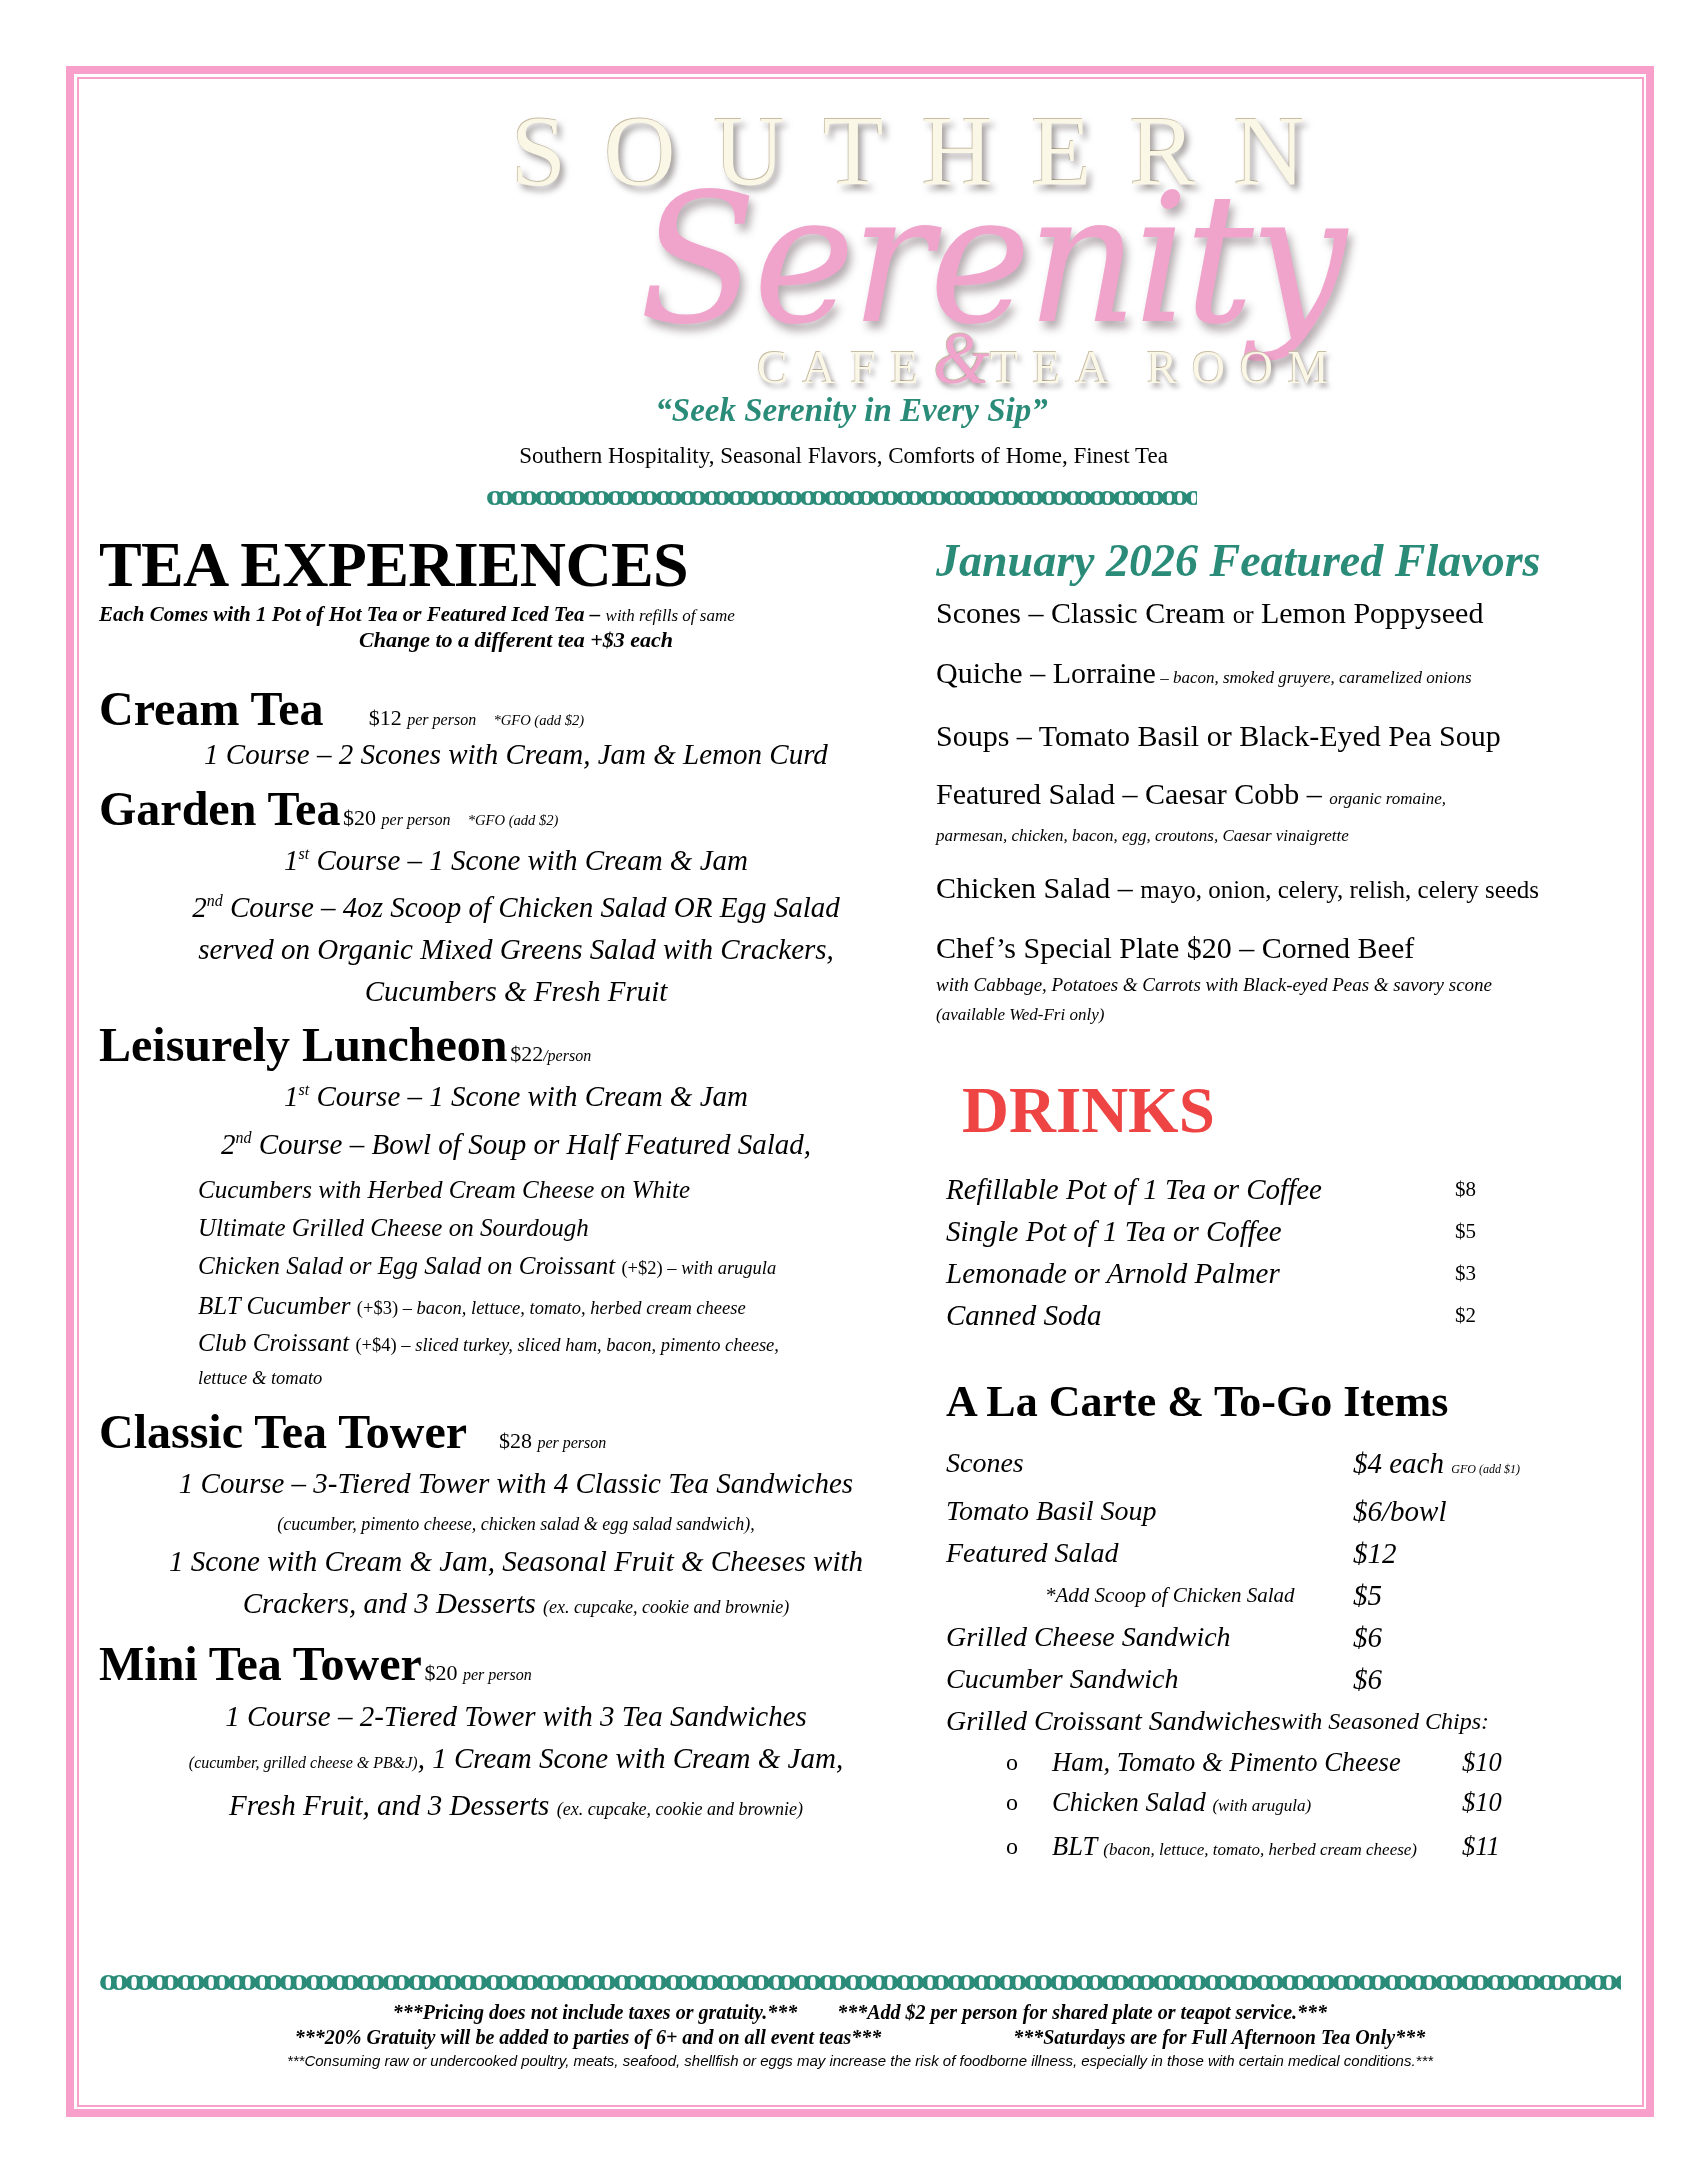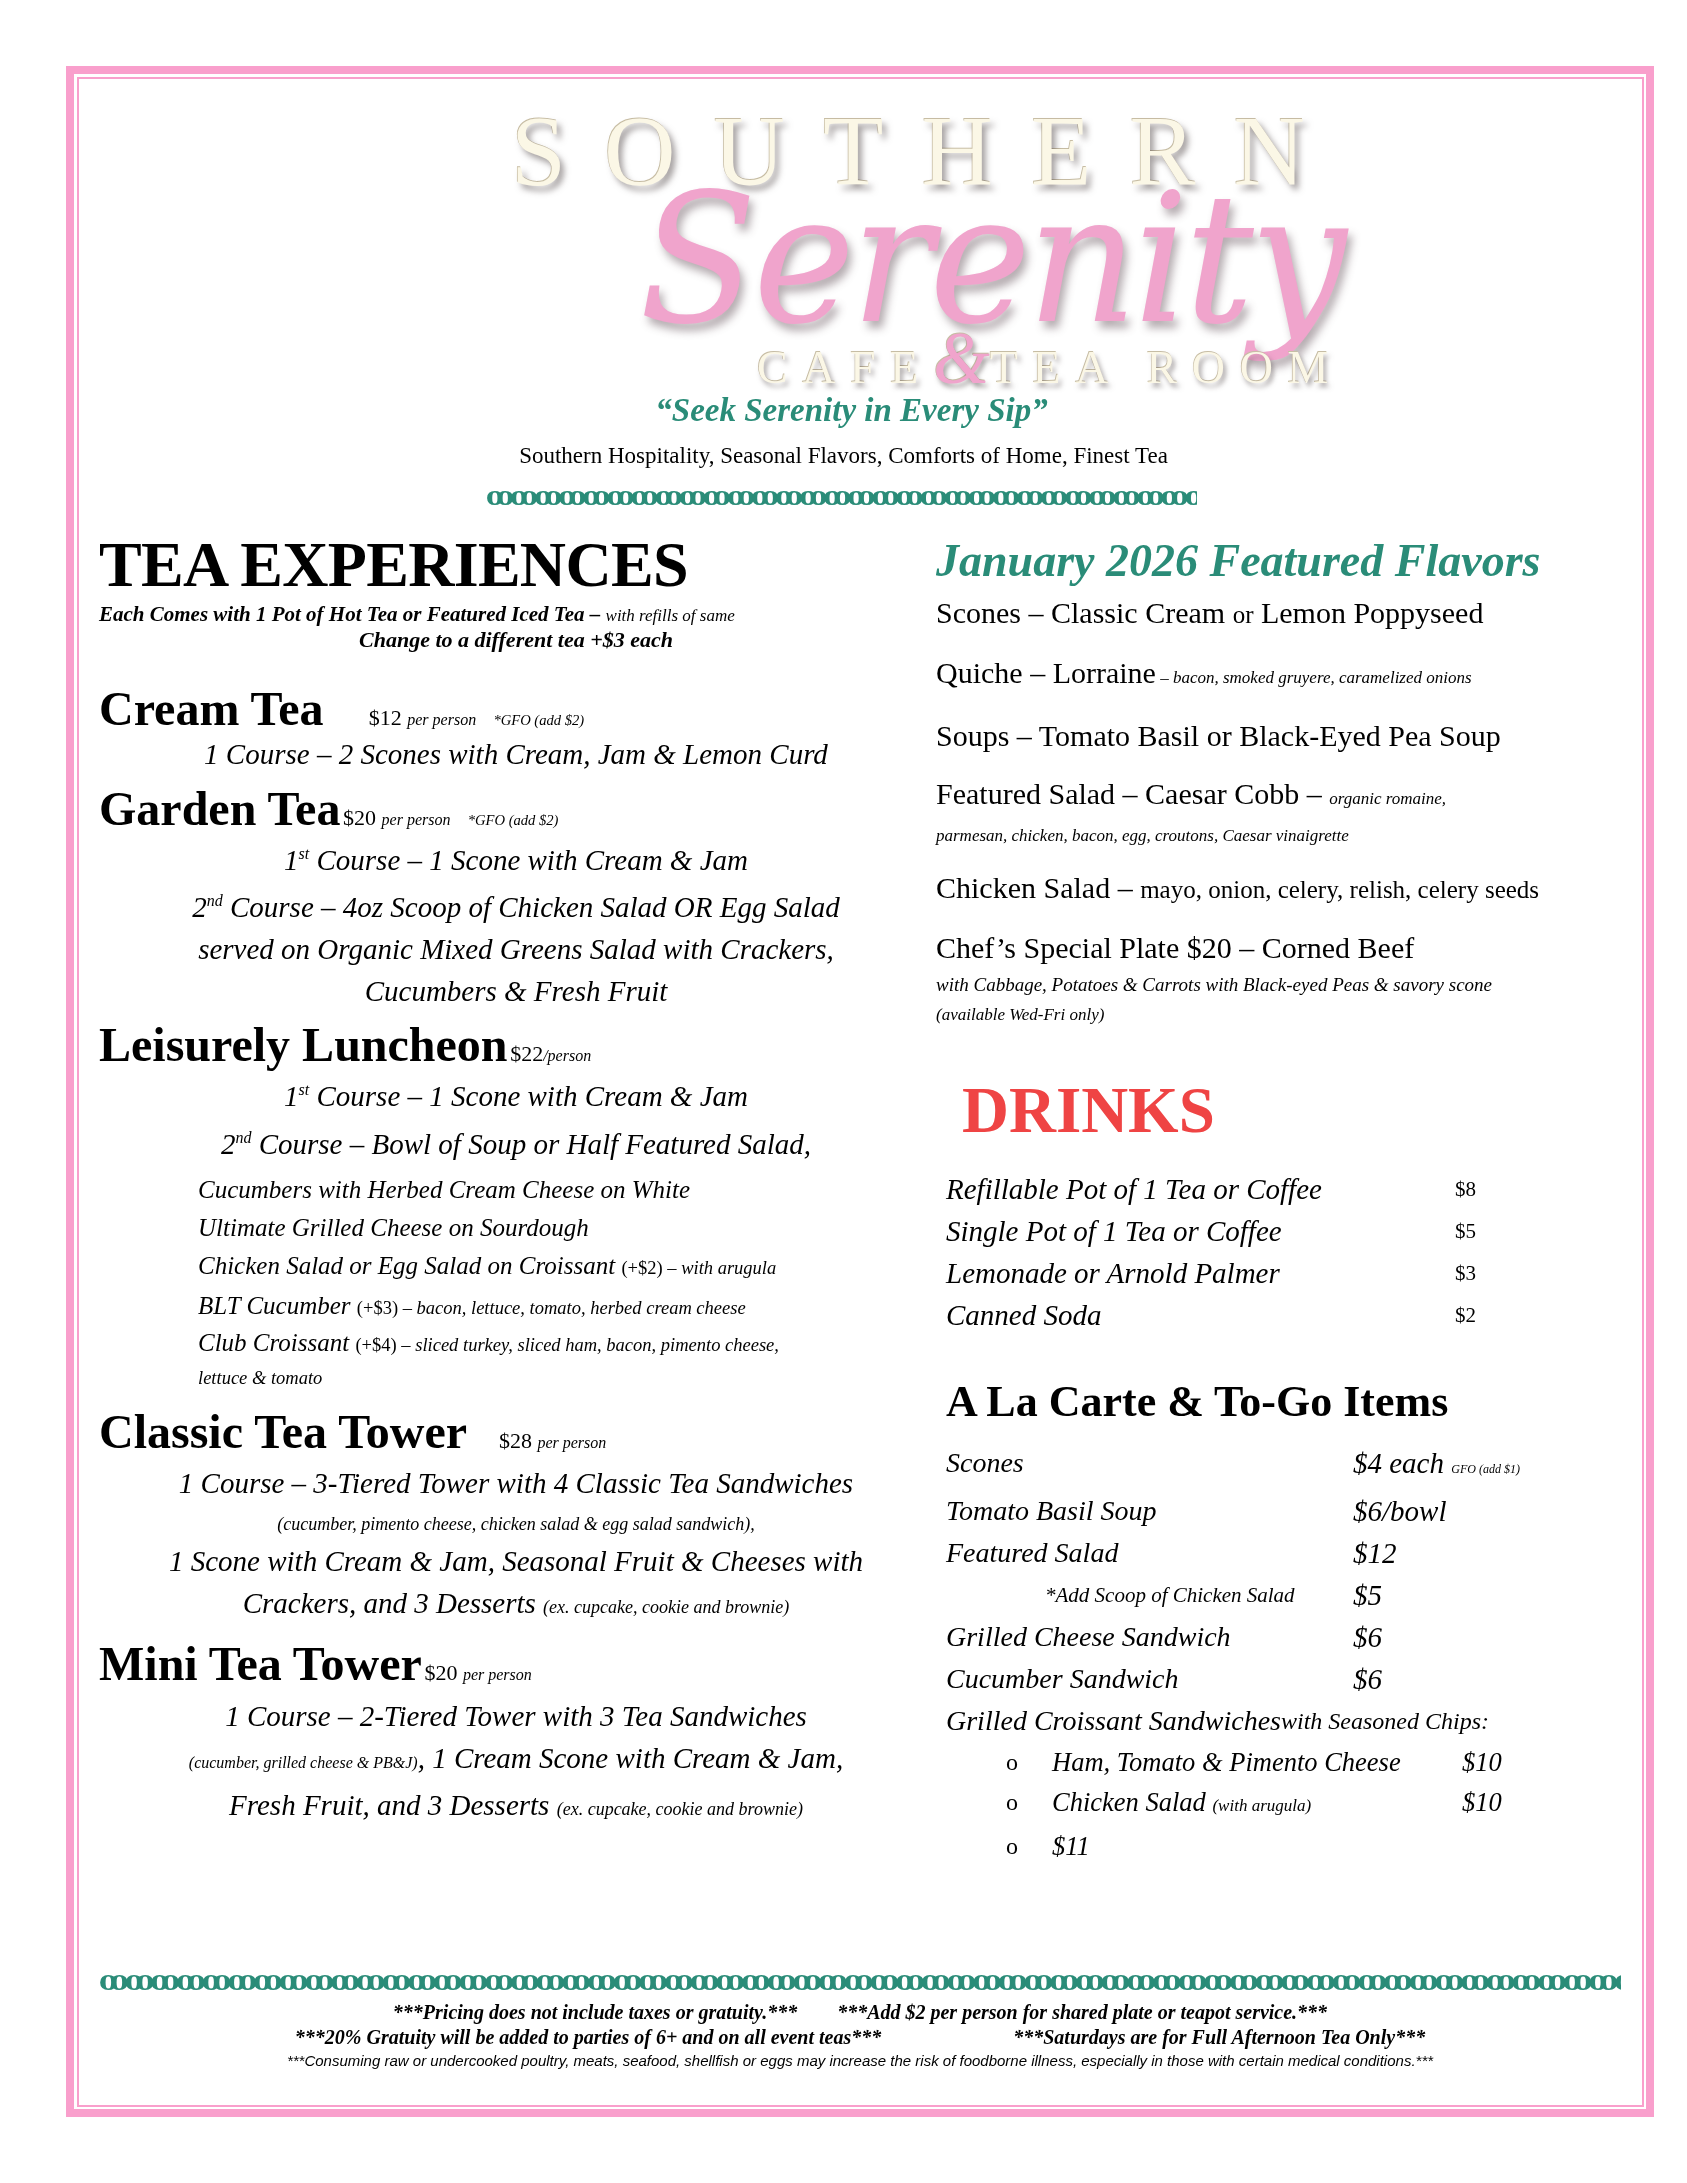--- a/index.html
+++ b/index.html
@@ -235,20 +235,21 @@
           <span class="nm"><span>Ham, Tomato &amp; Pimento Cheese</span></span>
           <span>$10</span>
         </div>
       <div class="bullet-row">
           <span class="dot">o</span>
           <span class="nm"><span>Chicken Salad </span><small>(with arugula)</small></span>
           <span>$10</span>
         </div>
       <div class="bullet-row">
           <span class="dot">o</span>
+          <span class="nm"><span>BLT </span><small>(bacon, lettuce, tomato, herbed cream cheese)</small></span>
           <span>$11</span>
         </div>
     </div>
   </div>
 </div>
 
 <div class="abs wave wave-bottom">ꝏꝏꝏꝏꝏꝏꝏꝏꝏꝏꝏꝏꝏꝏꝏꝏꝏꝏꝏꝏꝏꝏꝏꝏꝏꝏꝏꝏꝏꝏꝏꝏꝏꝏꝏꝏꝏꝏꝏꝏꝏꝏꝏꝏꝏꝏꝏꝏꝏꝏꝏꝏꝏꝏꝏꝏꝏꝏꝏꝏꝏꝏꝏꝏꝏꝏꝏꝏꝏꝏꝏꝏꝏꝏꝏꝏꝏꝏꝏꝏꝏꝏꝏ</div>
 
 <div class="abs foot foot1">
   <span>***Pricing does not include taxes or gratuity.***</span><span class="sp"></span><span>***Add $2 per person for shared plate or teapot service.***</span>

